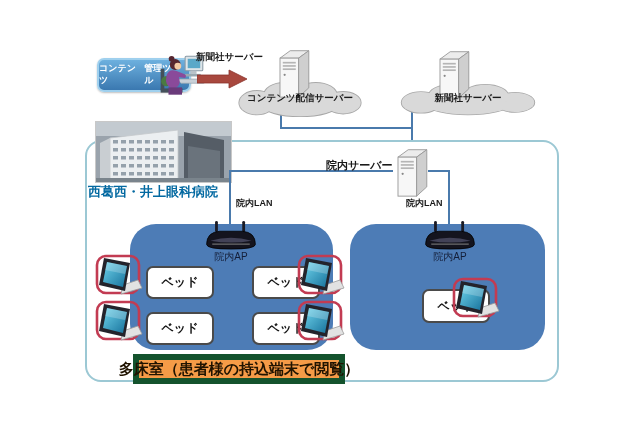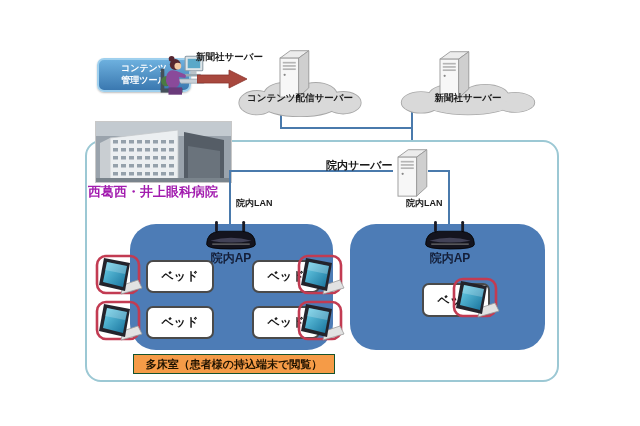--- a/index.html
+++ b/index.html
@@ -9,21 +9,21 @@
   }
   .abs{position:absolute;}
   .lbl{position:absolute;font-weight:bold;color:#1a1a1a;white-space:nowrap;}
 
   
   .tool-btn{
     position:absolute;left:97px;top:58px;width:90px;height:30px;
     border:2px solid #9fd0ee;border-radius:7px;
     background:linear-gradient(#6db0de,#3a78b0);
     color:#fff;font-size:9px;font-weight:bold;line-height:1.3;
-    display:flex;flex-direction:column;align-items:center;justify-content:center;
+    display:flex;flex-direction:row;align-items:center;justify-content:center;
     box-shadow:0 1px 2px rgba(0,0,0,.25);
   }
 
   
   .line{position:absolute;background:#4a7aac;}
 
   
   .cloud{position:absolute;}
   .cloud svg.cl{position:absolute;left:0;top:0;width:100%;height:100%;}
   .cloud .cloud-label{
@@ -36,29 +36,29 @@
   .hospital-box{
     position:absolute;left:85px;top:140px;width:470px;height:238px;
     border:2px solid #9cc8d4;border-radius:16px;background:#fff;
   }
 
   
   .room{position:absolute;background:#4d7cb6;border-radius:26px;}
   .bed{
     position:absolute;background:#fff;border:2px solid #4a4a4a;border-radius:7px;
     display:flex;align-items:center;justify-content:center;
-    font-size:12px;font-weight:bold;color:#111;
+    font-size:12px;font-weight:bold;color:#111;margin-top:6px;
   }
   .caption{
-    position:absolute;height:18px;background:#f59b47;border:1px solid #14532d;
+    position:absolute;height:18px;background:#f59b47;border:6px solid #14532d;
     display:flex;align-items:center;justify-content:center;
-    font-size:11px;font-weight:bold;color:#201300;white-space:nowrap;
+    font-size:15px;font-weight:bold;color:#201300;white-space:nowrap;
   }
   .ap-label{
-    position:absolute;font-size:12px;font-weight:bold;color:#141e38;
+    position:absolute;font-size:10px;font-weight:normal;color:#141e38;
     text-align:center;white-space:nowrap;
   }
 </style>
 </head>
 <body>
 
 <div class="canvas">
 
   <svg width="0" height="0" style="position:absolute" aria-hidden="true">
     <defs>
@@ -165,21 +165,21 @@
   <svg class="abs" style="left:95px;top:121px;border:1px solid #c8c8c8" width="135" height="60" viewBox="0 0 135 60">
     <rect width="135" height="60" fill="#9aa3ac"></rect>
     <rect width="135" height="14" fill="#c3cad0"></rect>
     <polygon points="88,10 128,18 128,60 88,60" fill="#555d66"></polygon>
     <polygon points="92,24 124,29 124,58 92,58" fill="#6a737c"></polygon>
     <polygon points="14,16 82,8 82,60 14,60" fill="#eceff1" stroke="#c5c9cc" stroke-width="0.8"></polygon>
     <polygon points="14,16 4,21 4,60 14,60" fill="#c9ced2"></polygon>
     <rect x="17" y="14" width="62" height="40" fill="url(#p-win)" opacity="0.9"></rect>
     <rect x="0" y="56" width="135" height="4" fill="#7a848c"></rect>
   </svg>
-  <div class="lbl" style="left:88px;top:183px;font-size:13px;color:#a21caf">西葛西・井上眼科病院</div>
+  <div class="lbl" style="left:88px;top:183px;font-size:13px;color:#0369a1">西葛西・井上眼科病院</div>
 
   <div class="line" style="left:229px;top:170px;width:164px;height:2px"></div>
   <div class="line" style="left:229px;top:170px;width:2px;height:60px"></div>
   <div class="line" style="left:428px;top:170px;width:22px;height:2px"></div>
   <div class="line" style="left:448px;top:170px;width:2px;height:60px"></div>
 
   <div class="lbl" style="left:326px;top:158px;width:64px;text-align:center;font-size:11px">院内サーバー</div>
   <svg class="abs" style="left:392px;top:146px" width="38" height="52" viewBox="0 0 40 56">
     <polygon points="6,12 17,4 37,4 26,12" fill="#ececec" stroke="#999"></polygon>
     <polygon points="26,12 37,4 37,44 26,54" fill="#cfcfcf" stroke="#999"></polygon>

